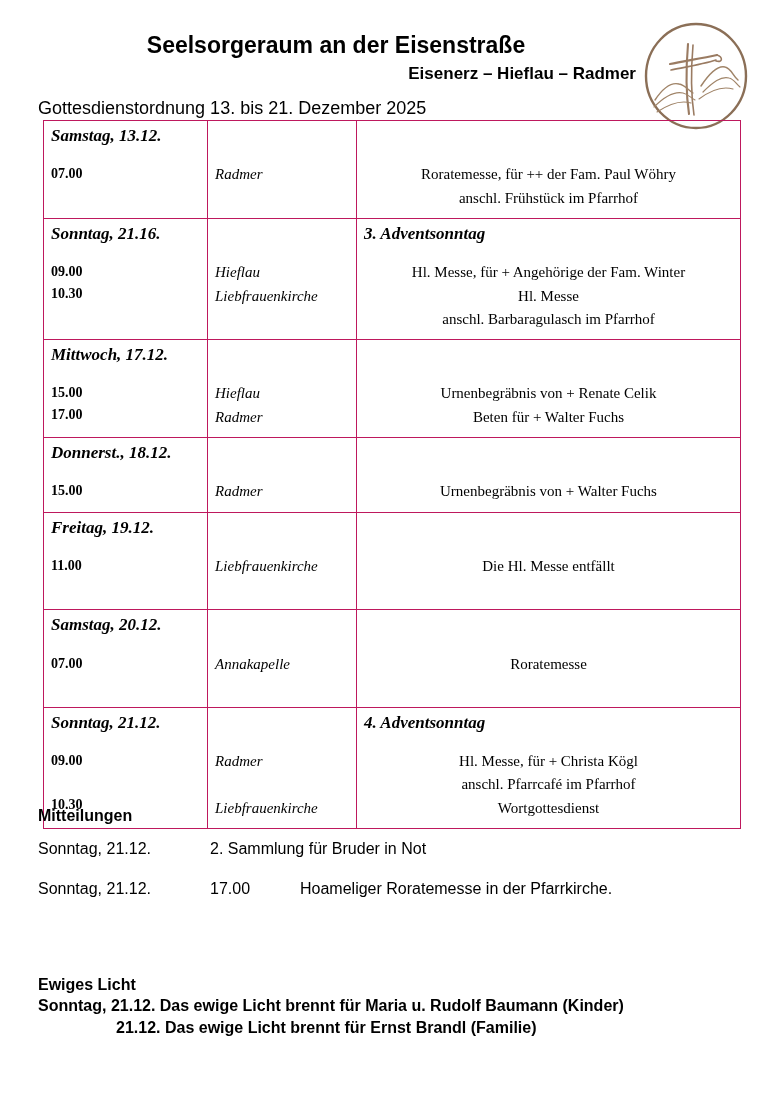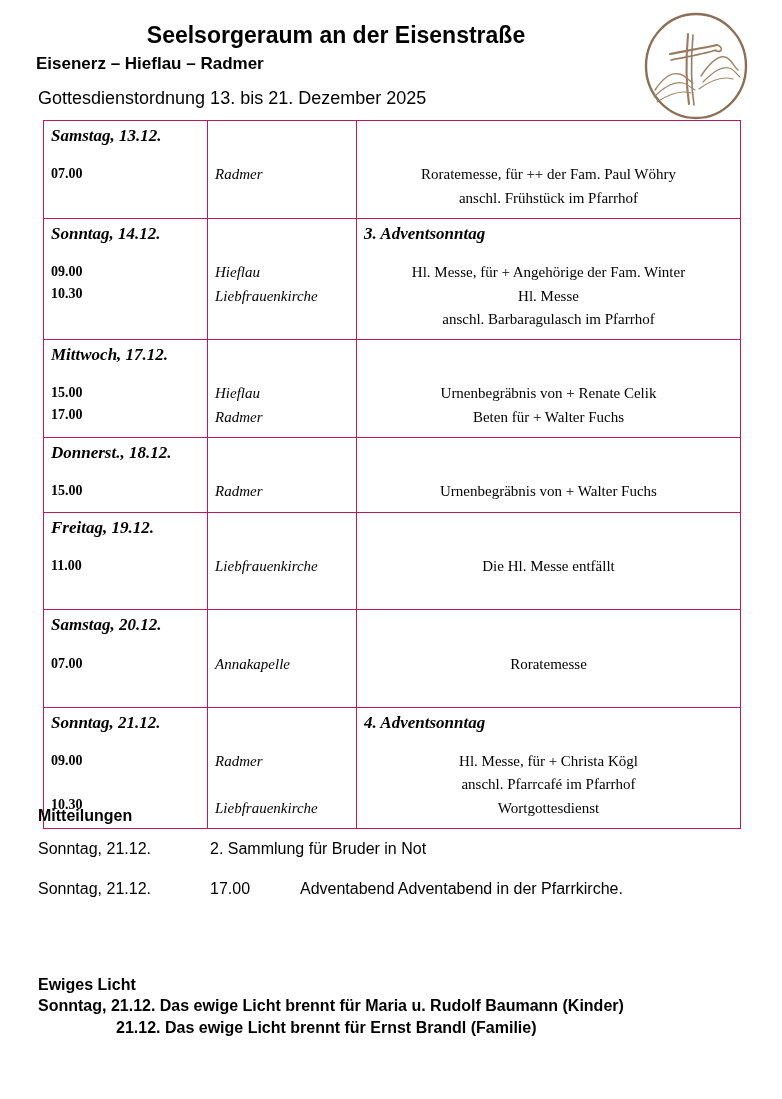--- a/index.html
+++ b/index.html
@@ -13,42 +13,42 @@
     position: relative;
     font-family: "Liberation Sans", sans-serif;
     color: #000000;
     overflow: hidden;
   }
 
   
   .header {
     position: absolute;
     left: 0;
-    top: 4px;
+    top: 14px;
     width: 639px;
     height: 118px;
     text-decoration: underline;
   }
   .title-main {
     position: absolute;
     left: 36px;
     top: 18px;
     width: 600px;
     text-align: center;
     font-size: 23px;
     font-weight: bold;
     letter-spacing: 0px;
     line-height: 1.15;
   }
   .title-sub {
     position: absolute;
     left: 36px;
     top: 50px;
     width: 600px;
-    text-align: left;
+    text-align: right;
     font-size: 17px;
     font-weight: bold;
     line-height: 1.15;
   }
   .title-date {
     position: absolute;
     left: 38px;
     top: 84px;
     font-size: 18px;
     font-weight: normal;
@@ -222,21 +222,21 @@
         <div class="desc-spacer"></div>
         <div class="desc">Roratemesse, für ++ der Fam. Paul Wöhry</div>
         <div class="desc">anschl. Frühstück im Pfarrhof</div>
       </div>
         </td>
     </tr>
 
     <tr>
       <td>
           <div class="cell-pad">
-        <div class="day-name">Sonntag, 14.12.</div>
+        <div class="day-name">Sonntag, 21.16.</div>
         <div class="time-spacer"></div>
         <div class="time">09.00</div>
         <div class="time">10.30</div>
       </div>
         </td>
       <td>
           <div class="cell-pad">
         <div class="day-name">&nbsp;</div>
         <div class="place-spacer"></div>
         <div class="place">Hieflau</div>
@@ -393,21 +393,21 @@
 </table>
 
 <div class="notices">
   <div class="notices-title">Mitteilungen</div>
 
   <div class="notice-row">
     <span class="notice-date">Sonntag, 21.12.</span><span class="notice-text">2. Sammlung für Bruder in Not</span>
   </div>
 
   <div class="notice-row">
-    <span class="notice-date">Sonntag, 21.12.</span><span class="notice-time">17.00</span><span class="notice-text">Adventabend Adventabend in der Pfarrkirche.</span>
+    <span class="notice-date">Sonntag, 21.12.</span><span class="notice-time">17.00</span><span class="notice-text">Hoameliger Roratemesse in der Pfarrkirche.</span>
   </div>
 </div>
 
 <div class="eternal">
   <div class="eternal-title">Ewiges Licht</div>
   <div class="eternal-line">Sonntag, 21.12. Das ewige Licht brennt für Maria u. Rudolf Baumann (Kinder)</div>
   <div class="eternal-line indent">21.12. Das ewige Licht brennt für Ernst Brandl (Familie)</div>
 </div>
 
 </body></html>

